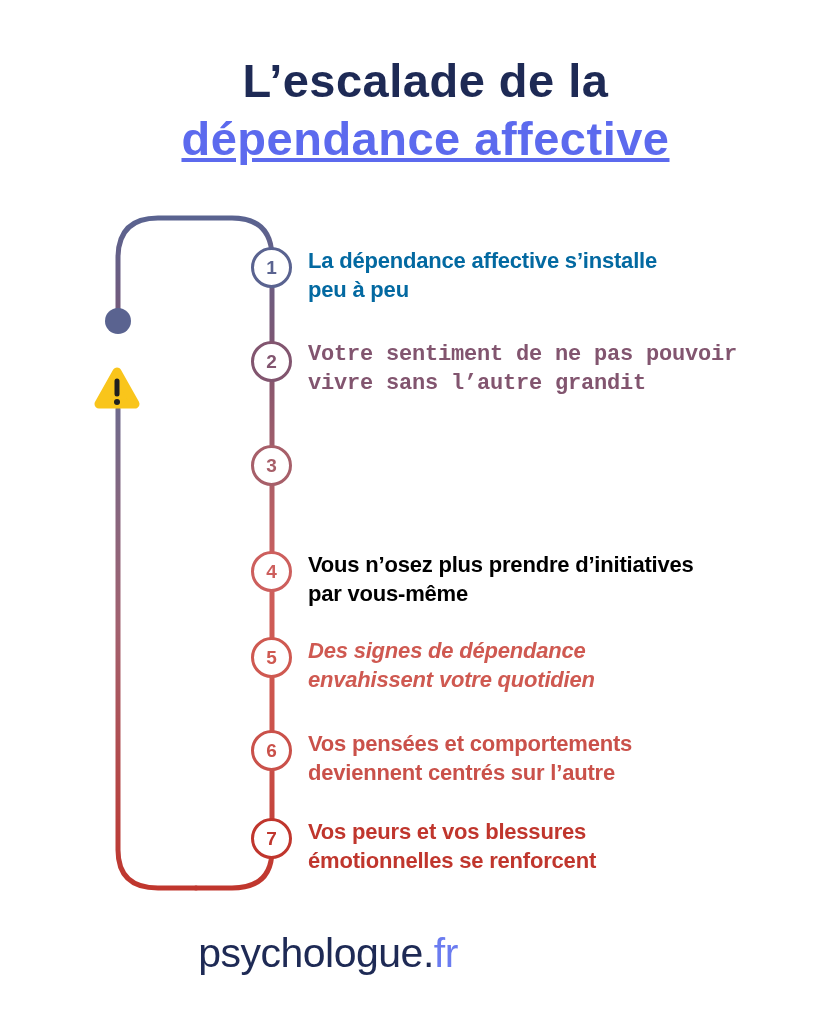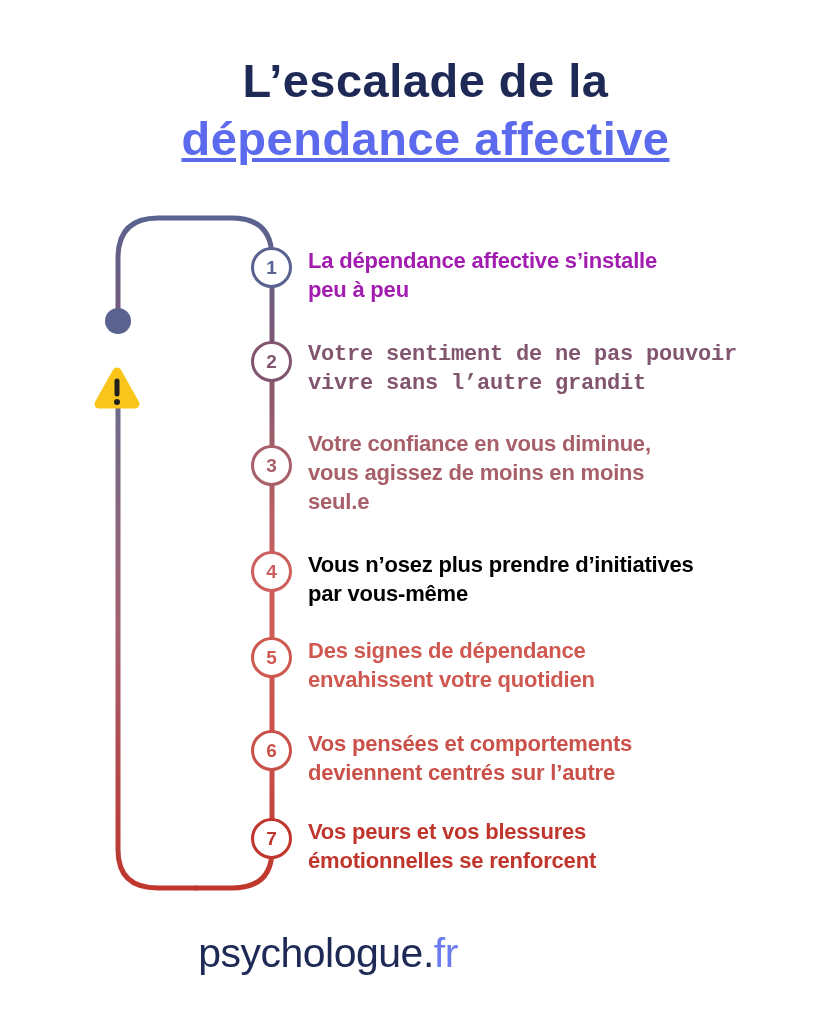--- a/index.html
+++ b/index.html
@@ -51,21 +51,21 @@
     width: 470px;
     font-size: 22px;
     font-weight: 700;
     line-height: 29px;
     letter-spacing: -0.2px;
     white-space: pre-line;
   }
   .c1 { top: 247px; } .c2 { top: 341px; } .c3 { top: 445px; }
   .c4 { top: 551px; } .c5 { top: 637px; } .c6 { top: 730px; } .c7 { top: 818px; }
   .t1 { top: 246px; } .t2 { top: 340px; } .t3 { top: 429px; }
-  .t4 { top: 550px; } .t5 { top: 636px; } .t6 { top: 729px; } .t7 { top: 817px; }
+  .t4 { top: 550px; } .t5 { top: 636px; font-style: italic; } .t6 { top: 729px; } .t7 { top: 817px; }
   .footer {
     position: absolute;
     top: 930px;
     left: 0;
     width: 656px;
     text-align: center;
     font-size: 41px;
     font-weight: 500;
     letter-spacing: -0.5px;
   }
@@ -126,27 +126,24 @@
   <div class="step-circle c5" style="border-color: rgb(207, 89, 81); color: rgb(207, 89, 81);">
     <span>5</span>
   </div>
   <div class="step-circle c6" style="border-color: rgb(202, 81, 74); color: rgb(202, 81, 74);">
     <span>6</span>
   </div>
   <div class="step-circle c7" style="border-color: rgb(192, 54, 45); color: rgb(192, 54, 45);">
     <span>7</span>
   </div>
 
-  <div class="step-text t1" style="color: #a21caf;">La dépendance affective s’installe
+  <div class="step-text t1" style="color: #0369a1;">La dépendance affective s’installe
 peu à peu</div>
   <div class="step-text t2" style="color: rgb(130, 85, 111); font-family: Liberation Mono, monospace;">Votre sentiment de ne pas pouvoir
 vivre sans l’autre grandit</div>
-  <div class="step-text t3" style="color: rgb(167, 95, 105);">Votre confiance en vous diminue,
-vous agissez de moins en moins
-seul.e</div>
   <div class="step-text t4" style="color: #000000;">Vous n’osez plus prendre d’initiatives
 par vous-même</div>
   <div class="step-text t5" style="color: rgb(207, 89, 81);">Des signes de dépendance
 envahissent votre quotidien</div>
   <div class="step-text t6" style="color: rgb(202, 81, 74);">Vos pensées et comportements
 deviennent centrés sur l’autre</div>
   <div class="step-text t7" style="color: rgb(192, 54, 45);">Vos peurs et vos blessures
 émotionnelles se renforcent</div>
 
   <div class="footer">

